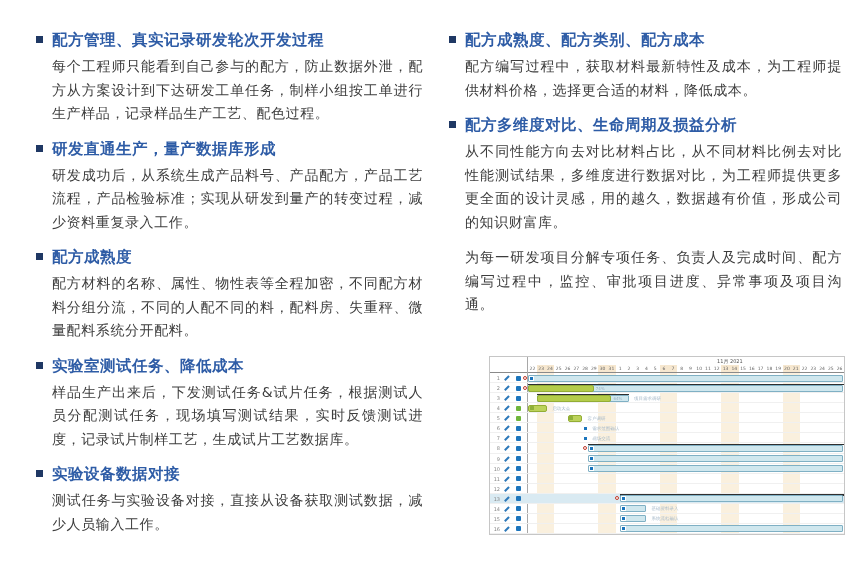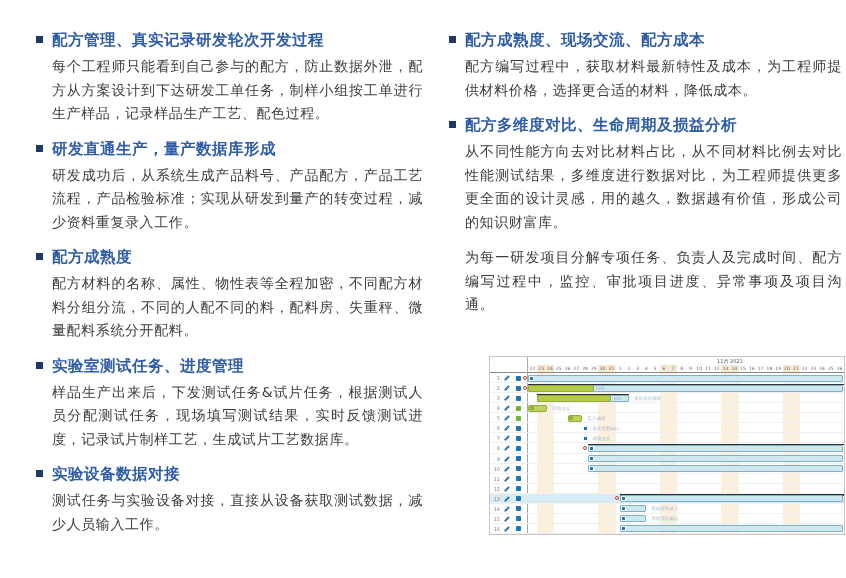--- a/index.html
+++ b/index.html
@@ -63,37 +63,37 @@
       <div class="section">
         <div class="sec-head">
           <span class="bullet"></span>
           <span class="sec-title">配方成熟度</span>
         </div>
         <p class="sec-body">配方材料的名称、属性、物性表等全程加密，不同配方材料分组分流，不同的人配不同的料，配料房、失重秤、微量配料系统分开配料。</p>
       </div>
       <div class="section">
         <div class="sec-head">
           <span class="bullet"></span>
-          <span class="sec-title">实验室测试任务、进度管理</span>
+          <span class="sec-title">实验室测试任务、降低成本</span>
         </div>
         <p class="sec-body">样品生产出来后，下发测试任务&amp;试片任务，根据测试人员分配测试任务，现场填写测试结果，实时反馈测试进度，记录试片制样工艺，生成试片工艺数据库。</p>
       </div>
       <div class="section">
         <div class="sec-head">
           <span class="bullet"></span>
           <span class="sec-title">实验设备数据对接</span>
         </div>
         <p class="sec-body">测试任务与实验设备对接，直接从设备获取测试数据，减少人员输入工作。</p>
       </div>
     </div>
   <div class="col" id="col-right">
       <div class="section">
         <div class="sec-head">
           <span class="bullet"></span>
-          <span class="sec-title">配方成熟度、现场交流、配方成本</span>
+          <span class="sec-title">配方成熟度、配方类别、配方成本</span>
         </div>
         <p class="sec-body">配方编写过程中，获取材料最新特性及成本，为工程师提供材料价格，选择更合适的材料，降低成本。</p>
       </div>
       <div class="section">
         <div class="sec-head">
           <span class="bullet"></span>
           <span class="sec-title">配方多维度对比、生命周期及损益分析</span>
         </div>
         <p class="sec-body">从不同性能方向去对比材料占比，从不同材料比例去对比性能测试结果，多维度进行数据对比，为工程师提供更多更全面的设计灵感，用的越久，数据越有价值，形成公司的知识财富库。</p>
       </div>

